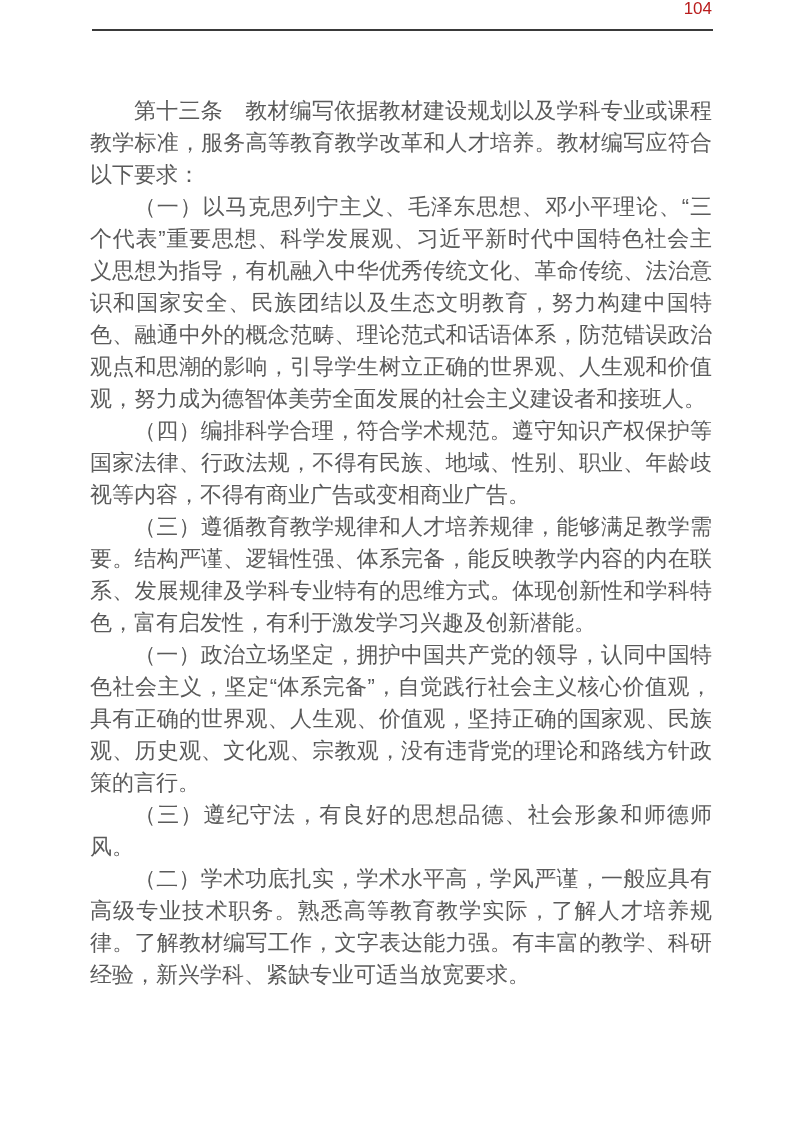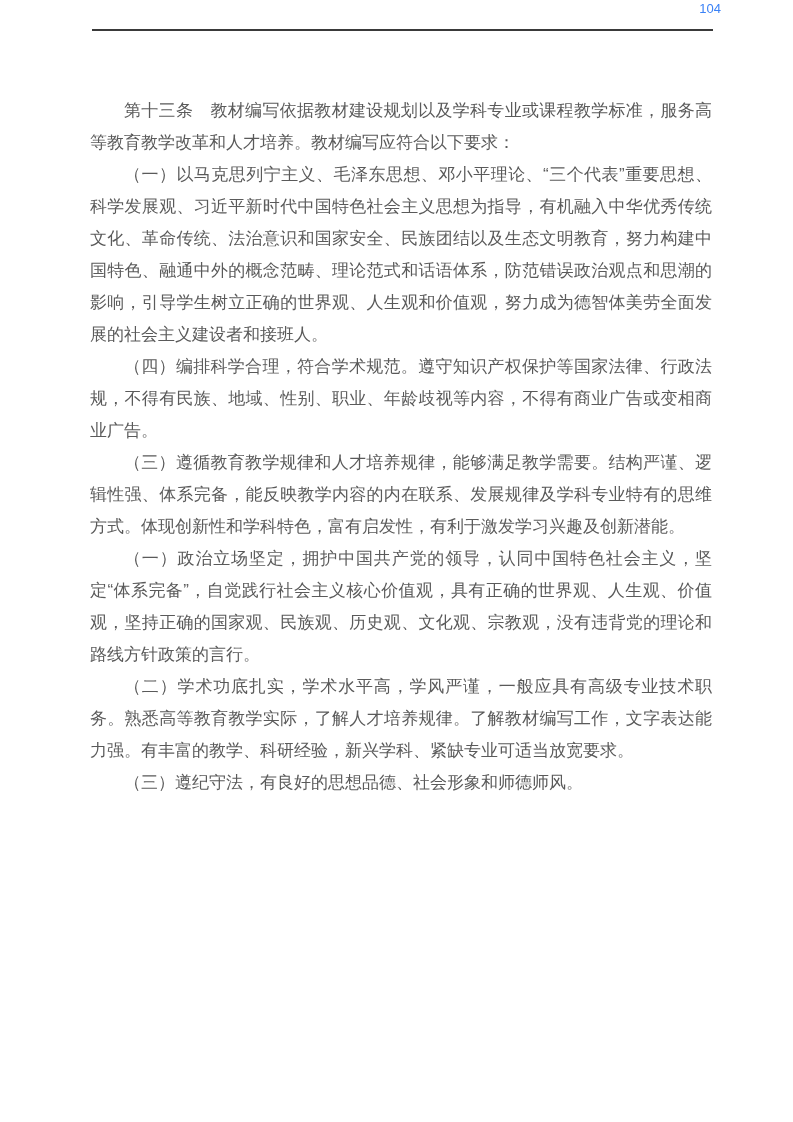--- a/index.html
+++ b/index.html
@@ -10,40 +10,40 @@
   body {
     position: relative;
     width: 793px;
     height: 1122px;
     font-family: "Liberation Sans", "DejaVu Sans", sans-serif;
     overflow: hidden;
   }
   .page-number {
     position: absolute;
     top: 1px;
-    right: 72px;
-    font-size: 13px;
+    right: 81px;
+    font-size: 17px;
     line-height: 15px;
-    color: #3b82f6;
+    color: #b91c1c;
   }
   .header-rule {
     position: absolute;
     top: 29px;
     left: 92px;
     width: 621px;
     height: 2px;
     background: #3a3a3a;
   }
   .doc-body {
     position: absolute;
     top: 95px;
     left: 90px;
     width: 622px;
     color: #5a5a5a;
-    font-size: 17px;
+    font-size: 22px;
     line-height: 32px;
     text-align: justify;
   }
   .doc-body p {
     margin: 0;
     padding: 0;
     text-indent: 2em;
   }
 </style>
 </head>
@@ -52,15 +52,15 @@
 <div class="page-number">104</div>
 
 <div class="header-rule"></div>
 
 <div class="doc-body">
   <p>第十三条　教材编写依据教材建设规划以及学科专业或课程教学标准，服务高等教育教学改革和人才培养。教材编写应符合以下要求：</p>
   <p>（一）以马克思列宁主义、毛泽东思想、邓小平理论、“三个代表”重要思想、科学发展观、习近平新时代中国特色社会主义思想为指导，有机融入中华优秀传统文化、革命传统、法治意识和国家安全、民族团结以及生态文明教育，努力构建中国特色、融通中外的概念范畴、理论范式和话语体系，防范错误政治观点和思潮的影响，引导学生树立正确的世界观、人生观和价值观，努力成为德智体美劳全面发展的社会主义建设者和接班人。</p>
   <p>（四）编排科学合理，符合学术规范。遵守知识产权保护等国家法律、行政法规，不得有民族、地域、性别、职业、年龄歧视等内容，不得有商业广告或变相商业广告。</p>
   <p>（三）遵循教育教学规律和人才培养规律，能够满足教学需要。结构严谨、逻辑性强、体系完备，能反映教学内容的内在联系、发展规律及学科专业特有的思维方式。体现创新性和学科特色，富有启发性，有利于激发学习兴趣及创新潜能。</p>
   <p>（一）政治立场坚定，拥护中国共产党的领导，认同中国特色社会主义，坚定“体系完备”，自觉践行社会主义核心价值观，具有正确的世界观、人生观、价值观，坚持正确的国家观、民族观、历史观、文化观、宗教观，没有违背党的理论和路线方针政策的言行。</p>
+  <p>（三）遵纪守法，有良好的思想品德、社会形象和师德师风。</p>
   <p>（二）学术功底扎实，学术水平高，学风严谨，一般应具有高级专业技术职务。熟悉高等教育教学实际，了解人才培养规律。了解教材编写工作，文字表达能力强。有丰富的教学、科研经验，新兴学科、紧缺专业可适当放宽要求。</p>
-  <p>（三）遵纪守法，有良好的思想品德、社会形象和师德师风。</p>
 </div>
 
 </body></html>

